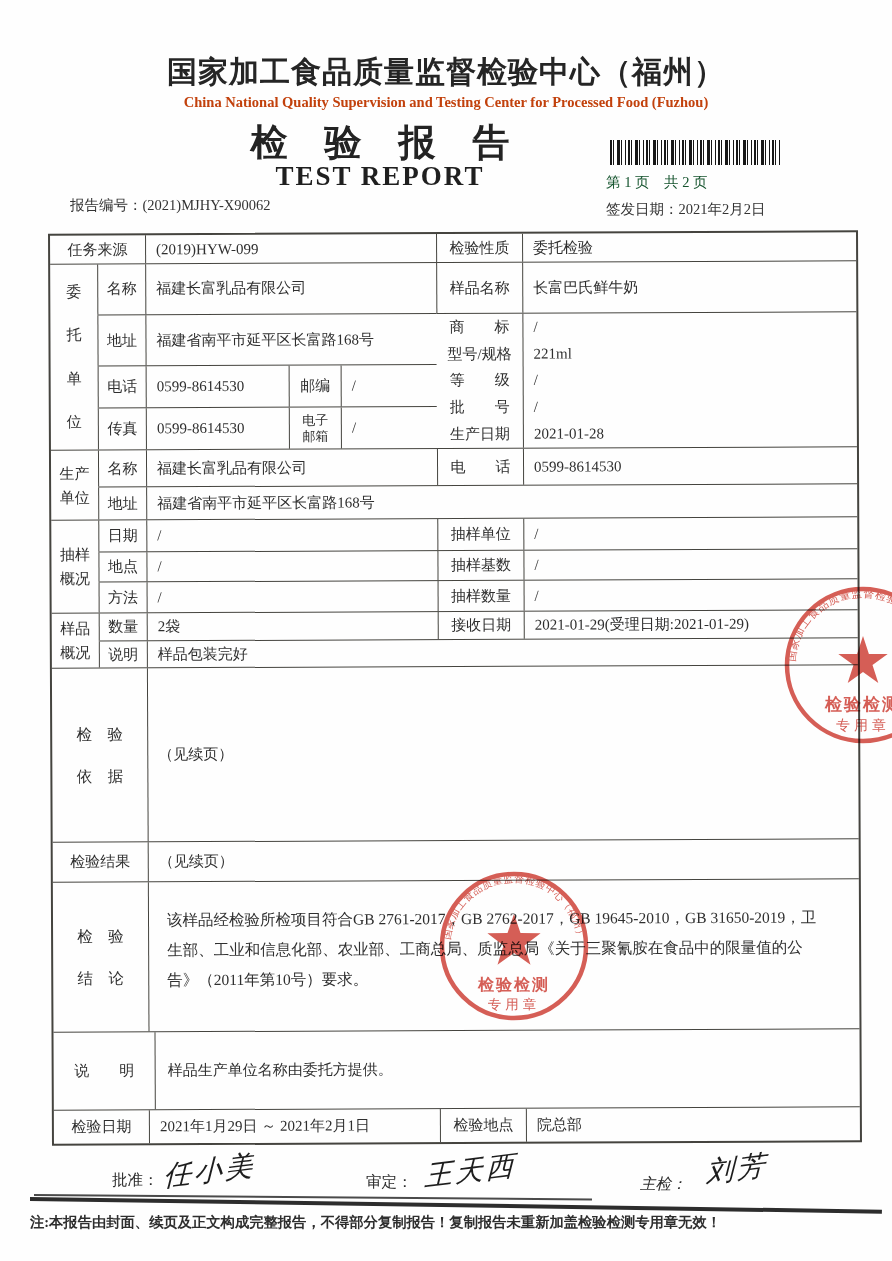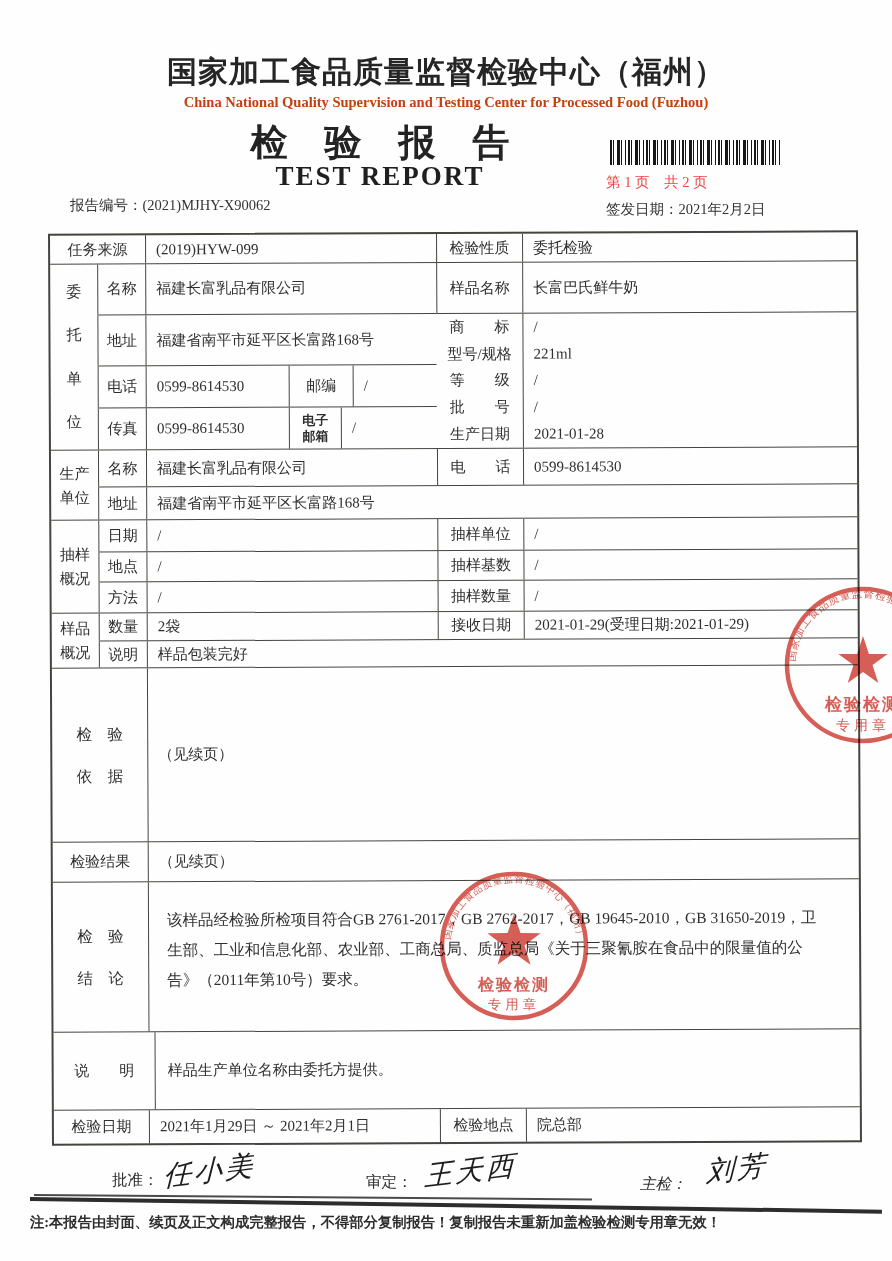--- a/index.html
+++ b/index.html
@@ -9,40 +9,40 @@
   .ctr { text-align:center; width:100%; }
   .pre { white-space:pre-line; }
 
   
   .title-cn { top:52px; font-size:30px; font-weight:bold; letter-spacing:1px; color:#252525; }
   .title-en { top:94px; font-size:14.5px; font-weight:bold; color:#c2410c; }
   .report-cn { top:118px; left:150px; width:460px; text-align:center; font-size:37px; font-weight:bold; color:#232323; }
   .report-en { top:161px; left:150px; width:460px; text-align:center; font-size:27px; font-weight:bold; letter-spacing:2px; color:#1f1f1f; }
   .barcode { top:140px; left:610px; width:170px; height:25px;
     background:repeating-linear-gradient(90deg,#161616 0 2px,transparent 2px 3px,#161616 3px 4px,transparent 4px 7px,#161616 7px 10px,transparent 10px 11px,#161616 11px 12px,transparent 12px 15px,#161616 15px 16px,transparent 16px 18px); }
-  .pageinfo { top:173px; left:606px; font-size:14.5px; color:#ef4444; }
+  .pageinfo { top:173px; left:606px; font-size:14.5px; color:#14532d; }
   .reportno { top:196px; left:62px; font-size:14.5px; color:#333;margin-left:8px; }
   .issuedate { top:200px; left:606px; font-size:14.5px; color:#333; }
 
   
   .tbl { position:absolute; left:50px; top:232px; width:810px; border:2px solid #45443f; transform:rotate(-0.25deg); background:transparent; font-size:15px; }
   .trow { display:flex; border-top:1.6px solid #45443f; align-items:stretch; }
   .trow.rfirst { border-top:none; }
   .c { border-left:1.6px solid #45443f; padding:1px 6px; display:flex; align-items:center; overflow:hidden; }
   .c.cfirst { border-left:none; }
   .lab { justify-content:center; text-align:center; }
   .val { padding-left:10px; }
   .wA { width:47px; } .wB { width:48px; } .wLV { width:291px; } .wRL { width:86px; } .fx { flex:1; }
   .col { display:flex; flex-direction:column; }
   .sub { display:flex; border-top:1.6px solid #45443f; align-items:stretch; }
   .sub.sfirst { border-top:none; }
   .vlab { line-height:2.9; font-size:15px; }
   .vlab2 { line-height:1.6; font-size:15px; }
   .biglab { line-height:2.7; font-size:15.5px; }
-  .smalllab { font-size:13px; line-height:1.2; text-align:center;font-weight:bold; }
+  .smalllab { font-size:13px; line-height:1.2; text-align:center; }
   .pairs { display:flex; flex:1; }
   .pairs-labels { width:86px; display:flex; flex-direction:column; justify-content:space-around; text-align:center; }
   .pairs-values { flex:1; border-left:1.6px solid #45443f; display:flex; flex-direction:column; justify-content:space-around; padding-left:10px; }
   .topalign { align-items:flex-start; }
   .concl-text { padding:22px 26px 0 12px; line-height:1.95; font-size:15.5px; }
   .remark-text { padding-left:12px; }
 
   
   .stamp { position:absolute; mix-blend-mode:multiply; opacity:0.85; }
   .stamp-main { left:436px; top:868px; }
@@ -92,21 +92,21 @@
           <div class="c lab wB">名称</div>
           <div class="c val fx">福建长富乳品有限公司</div>
         </div>
         <div class="sub" style="height:52px">
           <div class="c lab wB">地址</div>
           <div class="c val fx">福建省南平市延平区长富路168号</div>
         </div>
         <div class="sub" style="height:42px">
           <div class="c lab wB">电话</div>
           <div class="c val" style="width:143px">0599-8614530</div>
-          <div class="c lab" style="width:64px">邮编</div>
+          <div class="c lab" style="width:52px">邮编</div>
           <div class="c val fx">/</div>
         </div>
         <div class="sub" style="height:42px">
           <div class="c lab wB">传真</div>
           <div class="c val" style="width:143px">0599-8614530</div>
           <div class="c lab pre smalllab" style="width:52px">电子
 邮箱</div>
           <div class="c val fx">/</div>
         </div>
       </div>

